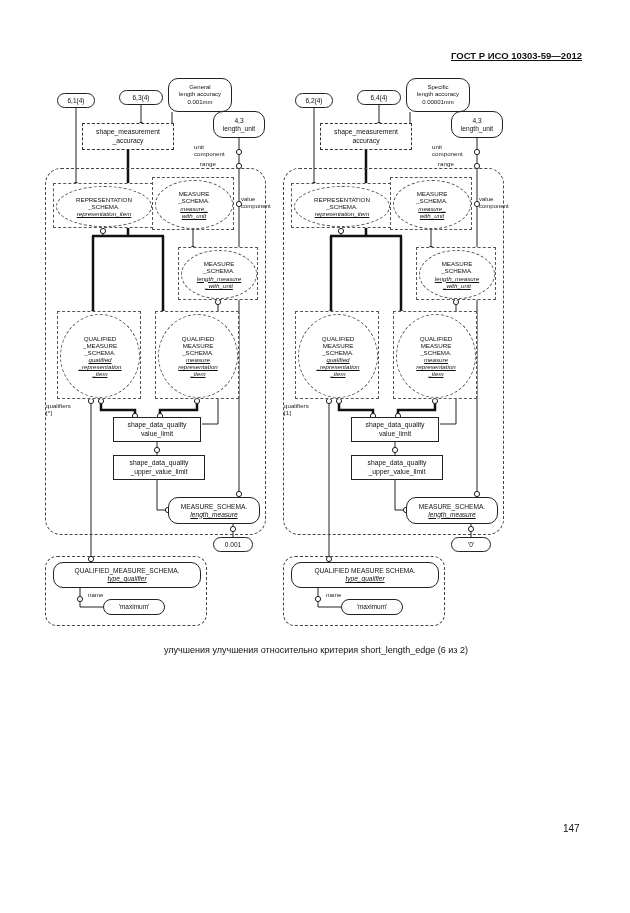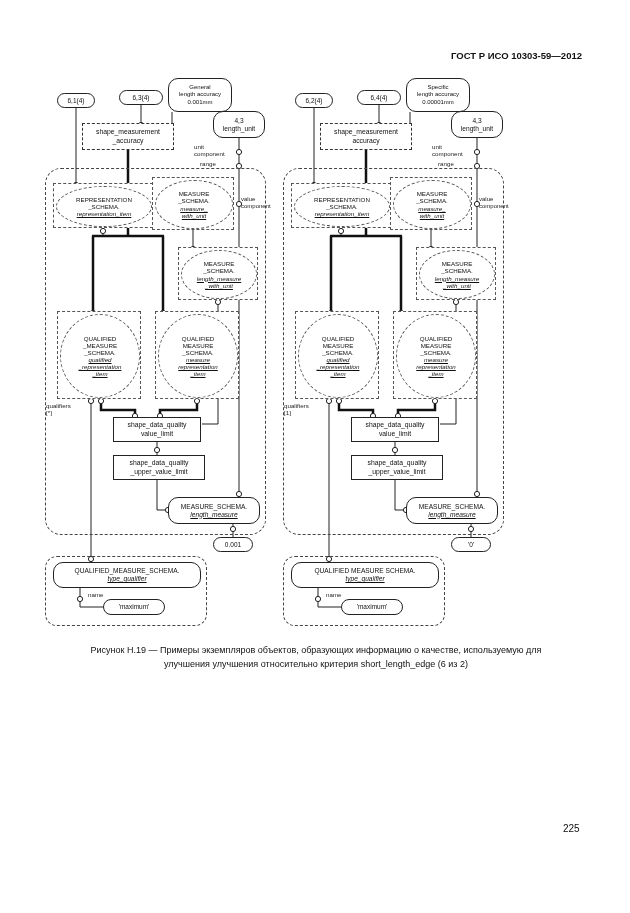--- a/index.html
+++ b/index.html
@@ -1,21 +1,21 @@
 <!DOCTYPE html>
 <html><head>
 <meta charset="utf-8">
 <style>
   html,body { margin:0; padding:0; background:#e8e8e8; }
   .page {
     position:relative; width:630px; height:913px; background:#ffffff;
     font-family:"Liberation Sans", sans-serif; color:#111; overflow:hidden;
     margin:0 auto;
   }
-  .header { position:absolute; top:50px; right:48px; font-weight:bold; font-size:9.5px; }
+  .header { position:absolute; top:50px; right:48px; font-weight:bold; font-size:9.5px;text-decoration:underline; }
   .pagenum { position:absolute; left:563px; top:823px; font-size:10px; }
   .caption { position:absolute; left:58px; top:643px; width:516px; font-size:9px; line-height:1.6; text-align:center; }
   .caption .bold { font-weight:normal; }
 
   svg.connectors { position:absolute; left:0; top:0; }
 
   .column { position:absolute; top:0; width:0; height:0; }
 
   .pill, .rbox, .dbox, .sbox {
     position:absolute; background:#fff; box-sizing:border-box;
@@ -246,19 +246,18 @@
     <div class="container-dashed" style="left:45px;top:556px;width:162px;height:70px;border-radius:12px"></div>
     <div class="rbox" style="left:53px;top:562px;width:148px;height:26px">
       <span class="ttl">QUALIFIED MEASURE SCHEMA.</span>
       <span class="sub">type_qualifier</span>
     </div>
     <div class="tlabel" style="left:88px;top:591px">name</div>
     <div class="pill" style="left:103px;top:599px;width:62px;height:16px">'maximum'</div>
   </div>
 
   <div class="caption">
-    <div>Рисунок Н.19 — Примеры экземпляров объектов, образующих информацию о качестве, используемую для</div>
     <div><span>улучшения улучшения относительно критерия </span><span class="bold">short_length_edge</span><span> (6 из 2)</span></div>
   </div>
 
-  <div class="pagenum">225</div>
+  <div class="pagenum">147</div>
 
 </div>
 
 </body></html>

